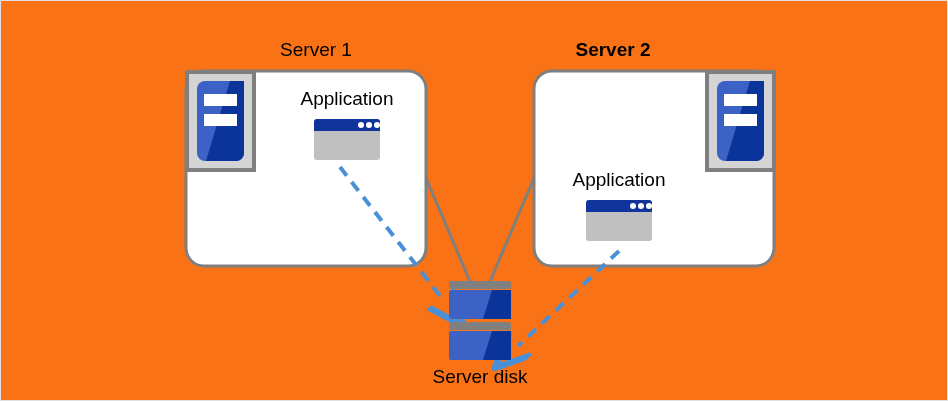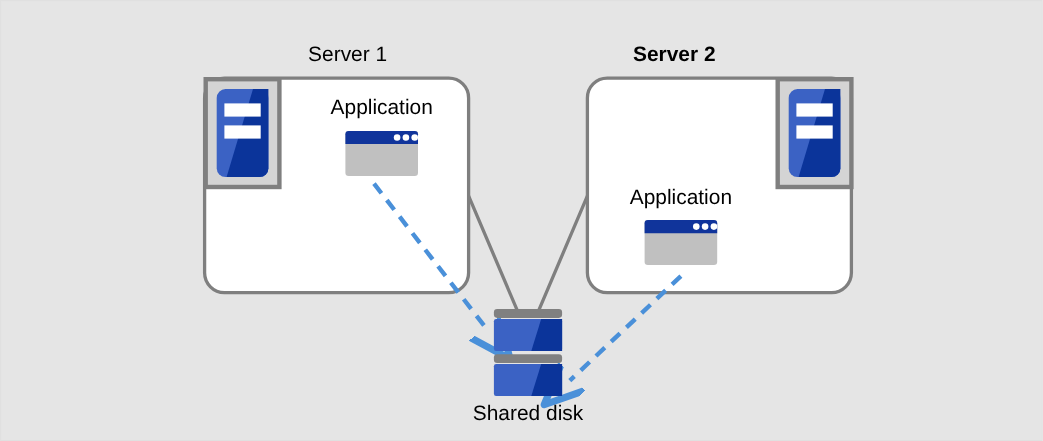--- a/index.html
+++ b/index.html
@@ -10,21 +10,21 @@
   body {
     width: 948px;
     height: 401px;
     overflow: hidden;
     font-family: "Liberation Sans", sans-serif;
   }
   #canvas {
     position: relative;
     width: 948px;
     height: 401px;
-    background: #e5e5e5;
+    background: #f97316;
     box-sizing: border-box;
     border: 1px solid #e0e0e0;
   }
   #svg-layer {
     position: absolute;
     left: 0;
     top: 0;
     width: 948px;
     height: 401px;
   }
@@ -129,15 +129,15 @@
   </svg>
 
   <div class="lbl lbl-center" style="left:255px; top:38px; width:120px;">Server 1</div>
 
   <div class="lbl lbl-center" style="left:552px; top:38px; width:120px;font-weight:bold;">Server 2</div>
 
   <div class="lbl lbl-center" style="left:286px; top:87px; width:120px;">Application</div>
 
   <div class="lbl lbl-center" style="left:558px; top:168px; width:120px;">Application</div>
 
-  <div class="lbl lbl-center" style="left:419px; top:365px; width:120px;">Shared disk</div>
+  <div class="lbl lbl-center" style="left:419px; top:365px; width:120px;">Server disk</div>
 
 </div>
 
 </body></html>

